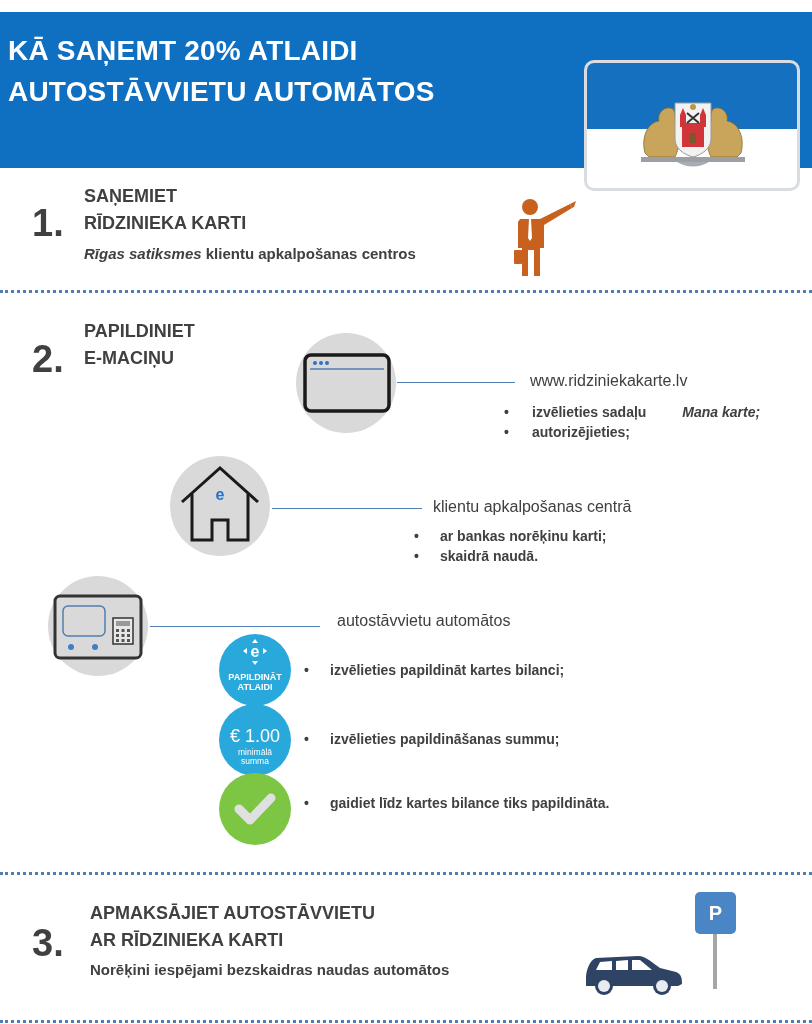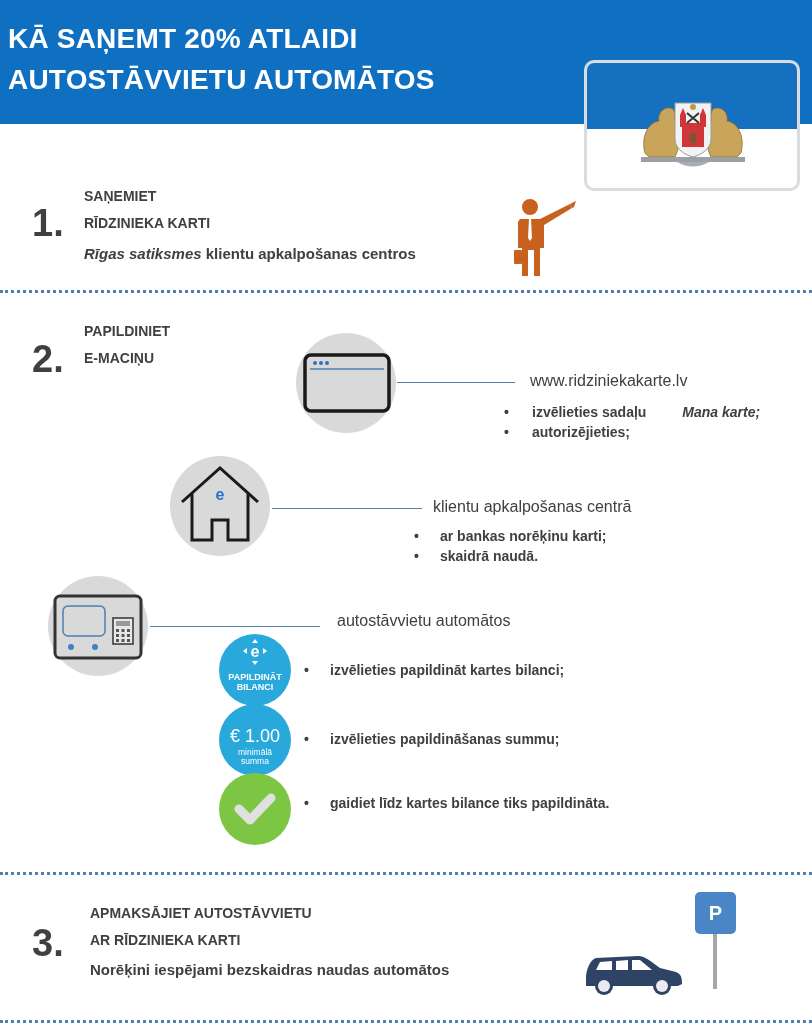--- a/index.html
+++ b/index.html
@@ -1,29 +1,29 @@
 <!DOCTYPE html>
 <html><head>
 <meta charset="utf-8">
 <style>
   * { box-sizing: border-box; margin: 0; padding: 0; }
   html, body { width: 812px; height: 1024px; background: #ffffff; overflow: hidden; }
   body { position: relative; font-family: "Liberation Sans", "DejaVu Sans", sans-serif; color: #404040; }
 
-  .header { position: absolute; left: 0; top: 0; width: 812px; height: 124px; background: #0f6fc0; }
+  .header { position: absolute; left: 0; top: 12px; width: 812px; height: 156px; background: #0f6fc0; }
   .header-title { position: absolute; left: 8px; top: 18px; color: #ffffff; font-weight: bold; font-size: 28px; line-height: 41px; letter-spacing: 0.2px; }
 
   .flag { position: absolute; left: 584px; top: 60px; width: 216px; height: 131px; border: 3px solid #d9dde2; border-radius: 10px; overflow: hidden; background: #ffffff; }
   .flag-top { position: absolute; left: 0; top: 0; width: 100%; height: 66px; background: #1570bf; }
   .flag-coat { position: absolute; left: 50px; top: 30px; width: 112px; height: 80px; }
 
   .dotline { position: absolute; left: 0; width: 812px; height: 0; border-top: 3px dotted #4f7fb1; }
 
   .step-num { position: absolute; font-weight: bold; font-size: 38px; color: #404040; line-height: 1; }
-  .step-title { position: absolute; font-weight: bold; font-size: 14px; line-height: 27px; color: #404040; }
+  .step-title { position: absolute; font-weight: bold; font-size: 18px; line-height: 27px; color: #404040; }
   .step-sub { position: absolute; font-weight: bold; font-size: 15px; color: #404040; white-space: nowrap; }
   .step-sub em { font-style: italic; }
 
   .icon-circle { position: absolute; border-radius: 50%; background: #d9d9d9; }
   .connector { position: absolute; height: 0; border-top: 1.5px solid #4f7fb1; }
 
   .label-strong { position: absolute; font-weight: normal; font-size: 16px; color: #404040; white-space: nowrap; }
   .bullets { position: absolute; list-style: none; }
   .bullets li { position: relative; font-weight: bold; font-size: 14px; line-height: 20px; color: #404040; padding-left: 28px; white-space: nowrap; }
   .bullets li::before { content: "•"; position: absolute; left: 0; top: 0; }
@@ -151,21 +151,21 @@
 
 <div class="badge badge-blue" style="left:219px; top:634px;">
   <svg style="position:absolute; left:24px; top:5px;" width="24" height="26" viewBox="0 0 24 26">
     <polygon points="12,0 15,4 9,4" fill="#ffffff"></polygon>
     <polygon points="0,12 4,9 4,15" fill="#ffffff"></polygon>
     <polygon points="24,12 20,9 20,15" fill="#ffffff"></polygon>
     <polygon points="12,26 15,22 9,22" fill="#ffffff"></polygon>
     <text x="12" y="18" text-anchor="middle" font-family="Liberation Sans, sans-serif" font-weight="bold" font-size="16" fill="#ffffff">e</text>
   </svg>
   <div class="b-top" style="position:absolute; left:0; width:100%; top:38px;">PAPILDINĀT</div>
-  <div class="b-top" style="position:absolute; left:0; width:100%; top:48px;">BILANCI</div>
+  <div class="b-top" style="position:absolute; left:0; width:100%; top:48px;">ATLAIDI</div>
 </div>
 <div class="step-bullet" style="left:304px; top:662px;"><span class="dot">•</span><span>izvēlieties papildināt  kartes bilanci;</span></div>
 
 <div class="badge badge-blue" style="left:219px; top:704px;">
   <div class="b-amount" style="position:absolute; left:0; width:100%; top:22px;">€ 1.00</div>
   <div class="b-small" style="position:absolute; left:0; width:100%; top:44px;">minimālā</div>
   <div class="b-small" style="position:absolute; left:0; width:100%; top:53px;">summa</div>
 </div>
 <div class="step-bullet" style="left:304px; top:731px;"><span class="dot">•</span><span>izvēlieties papildināšanas summu;</span></div>
 

